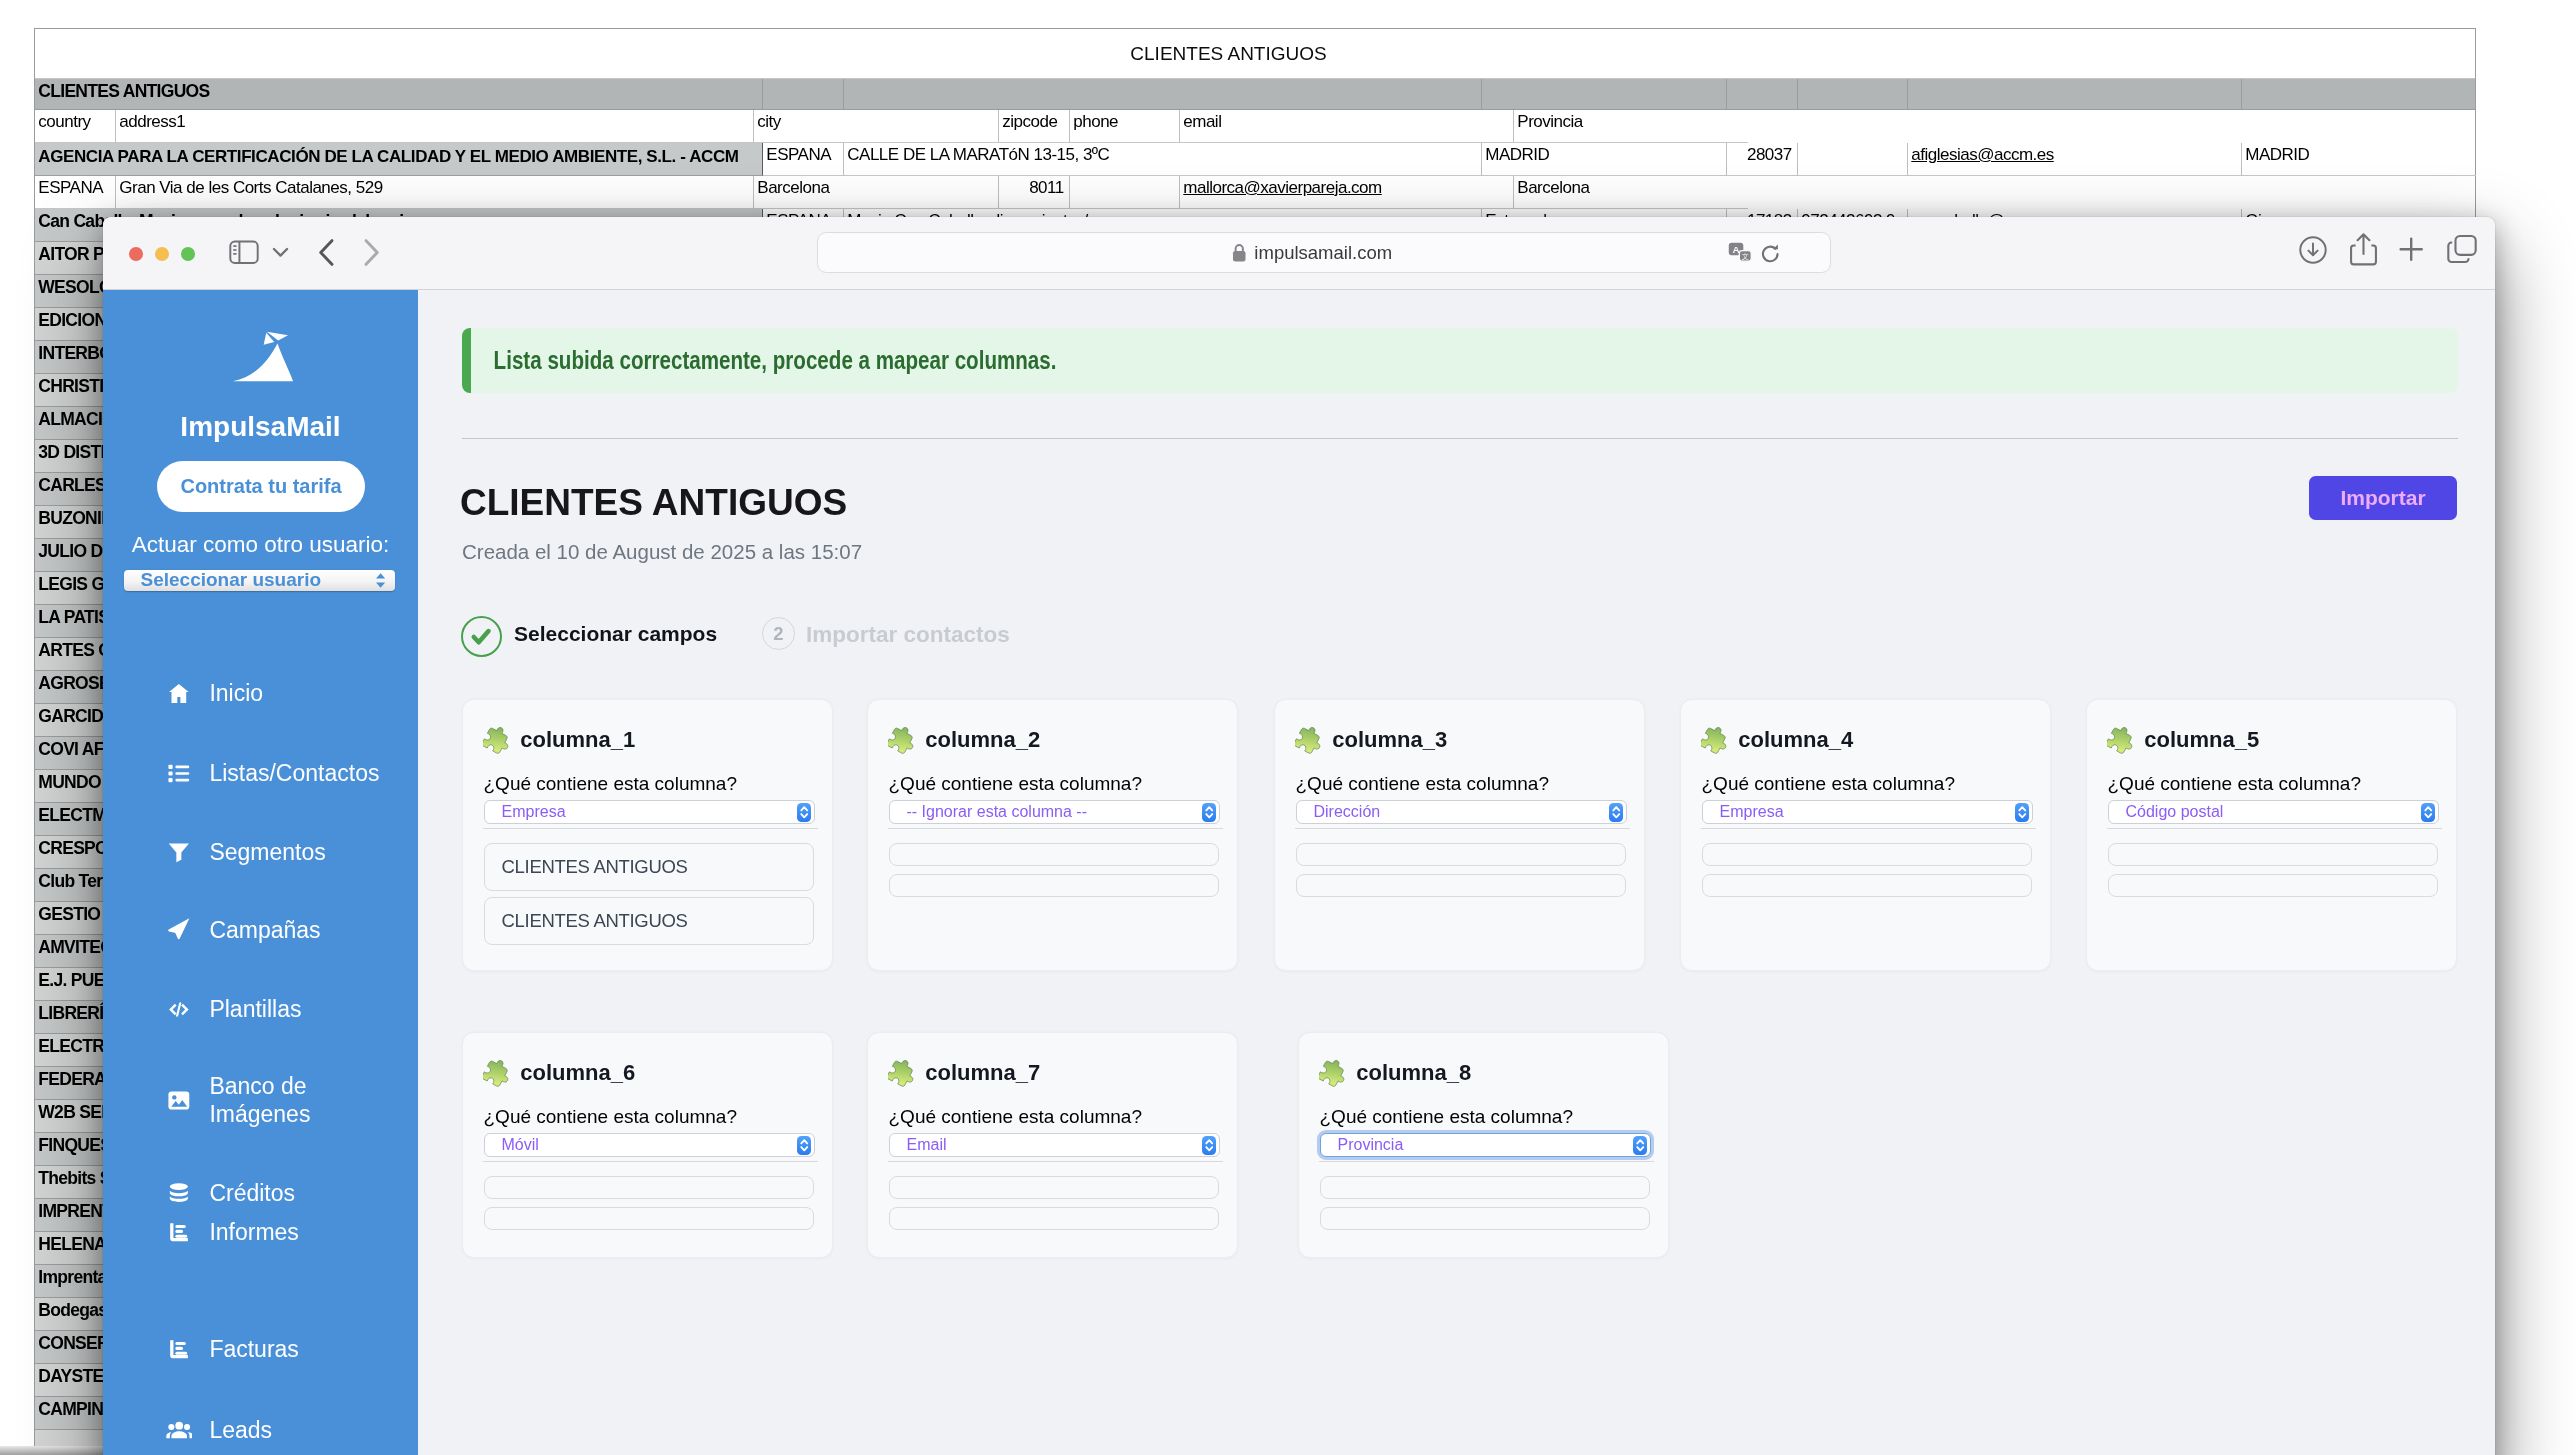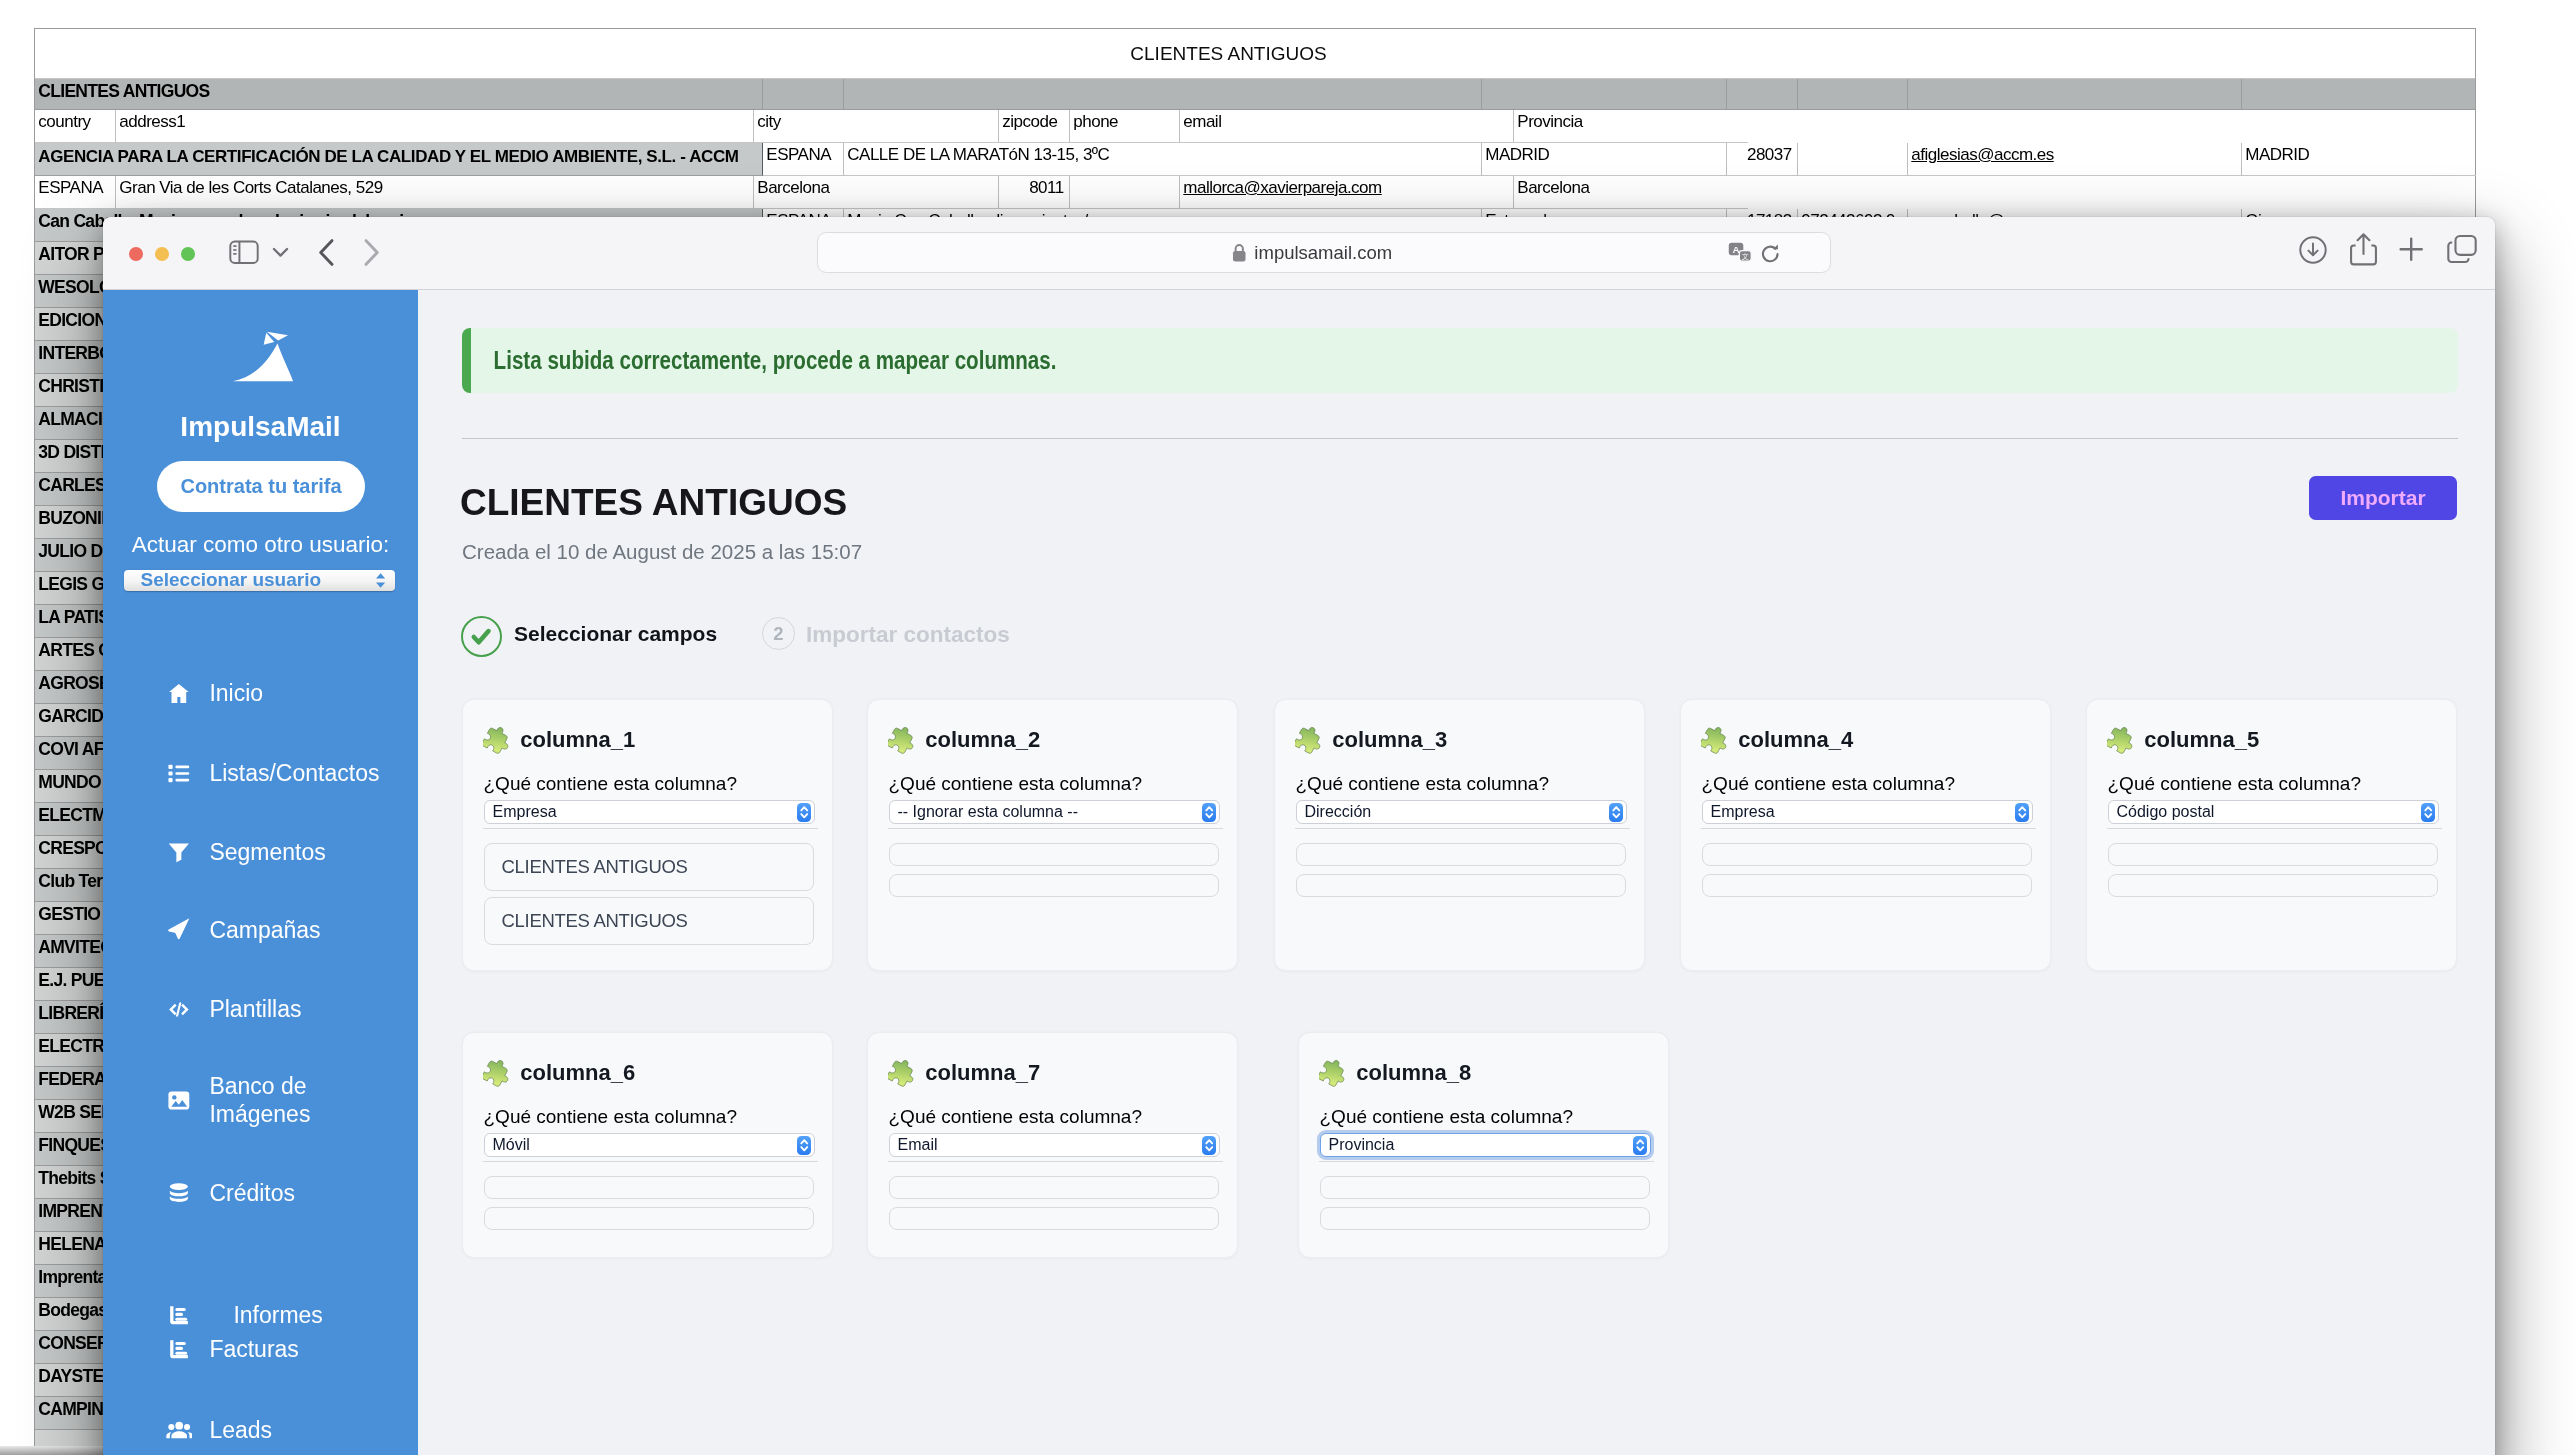--- a/index.html
+++ b/index.html
@@ -73,21 +73,21 @@
   box-shadow:0 0.7px 2.6px rgba(25,30,45,.04); }
 .r1 { top:409px; height:272px; }
 .r2 { top:742px; height:226px; }
 .chead { position:absolute; left:20px; top:26.4px; display:flex; align-items:center; }
 .chead .ttl { margin-left:9.3px; font-size:22px; font-weight:bold; color:#141820; }
 .q { position:absolute; left:20.5px; top:73px; font-size:19px; color:#000000; }
 .sel { position:absolute; left:20.5px; top:100px; width:331px; height:24px; background:#fff;
   border:1px solid #cdd1d7; border-radius:6px;
   display:flex; align-items:center; }
 .selline { position:absolute; left:20px; top:128px; width:335px; height:1px; background:#d8d9de; }
-.sel span { padding-left:8px; font-size:16px; color:#0f172a; }
+.sel span { padding-left:17px; font-size:16px; color:#8b5cf6; }
 .stepper { position:absolute; right:2.3px; top:2.3px; width:14.5px; height:18.5px; border-radius:4.6px;
   background:linear-gradient(180deg,#53a1f8 0%,#2a7cf0 100%); }
 .sel.focus { border:1.7px solid #6fa3e8; box-shadow:0 0 0 3px rgba(115,160,225,.50); }
 .sbox { position:absolute; left:20.5px; width:330px; border:1.3px solid #d9dbe0; border-radius:8px;
   background:transparent; display:flex; align-items:center; }
 .sbox span { padding-left:17px; font-size:18.5px; letter-spacing:-0.3px; color:#3c4654; }
 #importar { position:absolute; left:1891px; top:186px; width:148px; height:44px; background:#4f46e5;
   border-radius:6.6px; display:flex; align-items:center; justify-content:center;
   color:#f0abfc; font-size:21px; font-weight:bold; }
 </style></head>
@@ -635,21 +635,21 @@
 <div class="navitem" style="top:889px;">
         <svg width="26.4" height="25" viewBox="0 0 37 36">
           <g fill="#fff">
             <ellipse cx="18" cy="8" rx="13" ry="4.8"></ellipse>
             <path d="M5 14.2c1.8 2 6.9 3.4 13 3.4s11.2-1.4 13-3.4v3c0 2.7-5.8 4.9-13 4.9S5 19.9 5 17.2z"></path>
             <path d="M5 22.2c1.8 2 6.9 3.4 13 3.4s11.2-1.4 13-3.4v3c0 2.7-5.8 4.9-13 4.9S5 27.9 5 25.2z"></path>
           </g>
         </svg>
         <span class="lbl">Créditos</span>
       </div>
-<div class="navitem" style="top:1011px;gap:24px;">
+<div class="navitem" style="top:928px;">
         <svg width="26.4" height="25" viewBox="0 0 37 36">
           <path d="M5.5 4.5h4.7v21.3H31v4.7H9.2a3.7 3.7 0 0 1-3.7-3.7z" fill="#fff"></path>
           <g fill="#fff">
             <rect x="13" y="7.2" width="15" height="4.4" rx="2.2"></rect>
             <rect x="13" y="14.2" width="11" height="4.4" rx="2.2"></rect>
             <rect x="13" y="21.2" width="17" height="4.4" rx="2.2"></rect>
           </g>
         </svg>
         <span class="lbl">Informes</span>
       </div>

